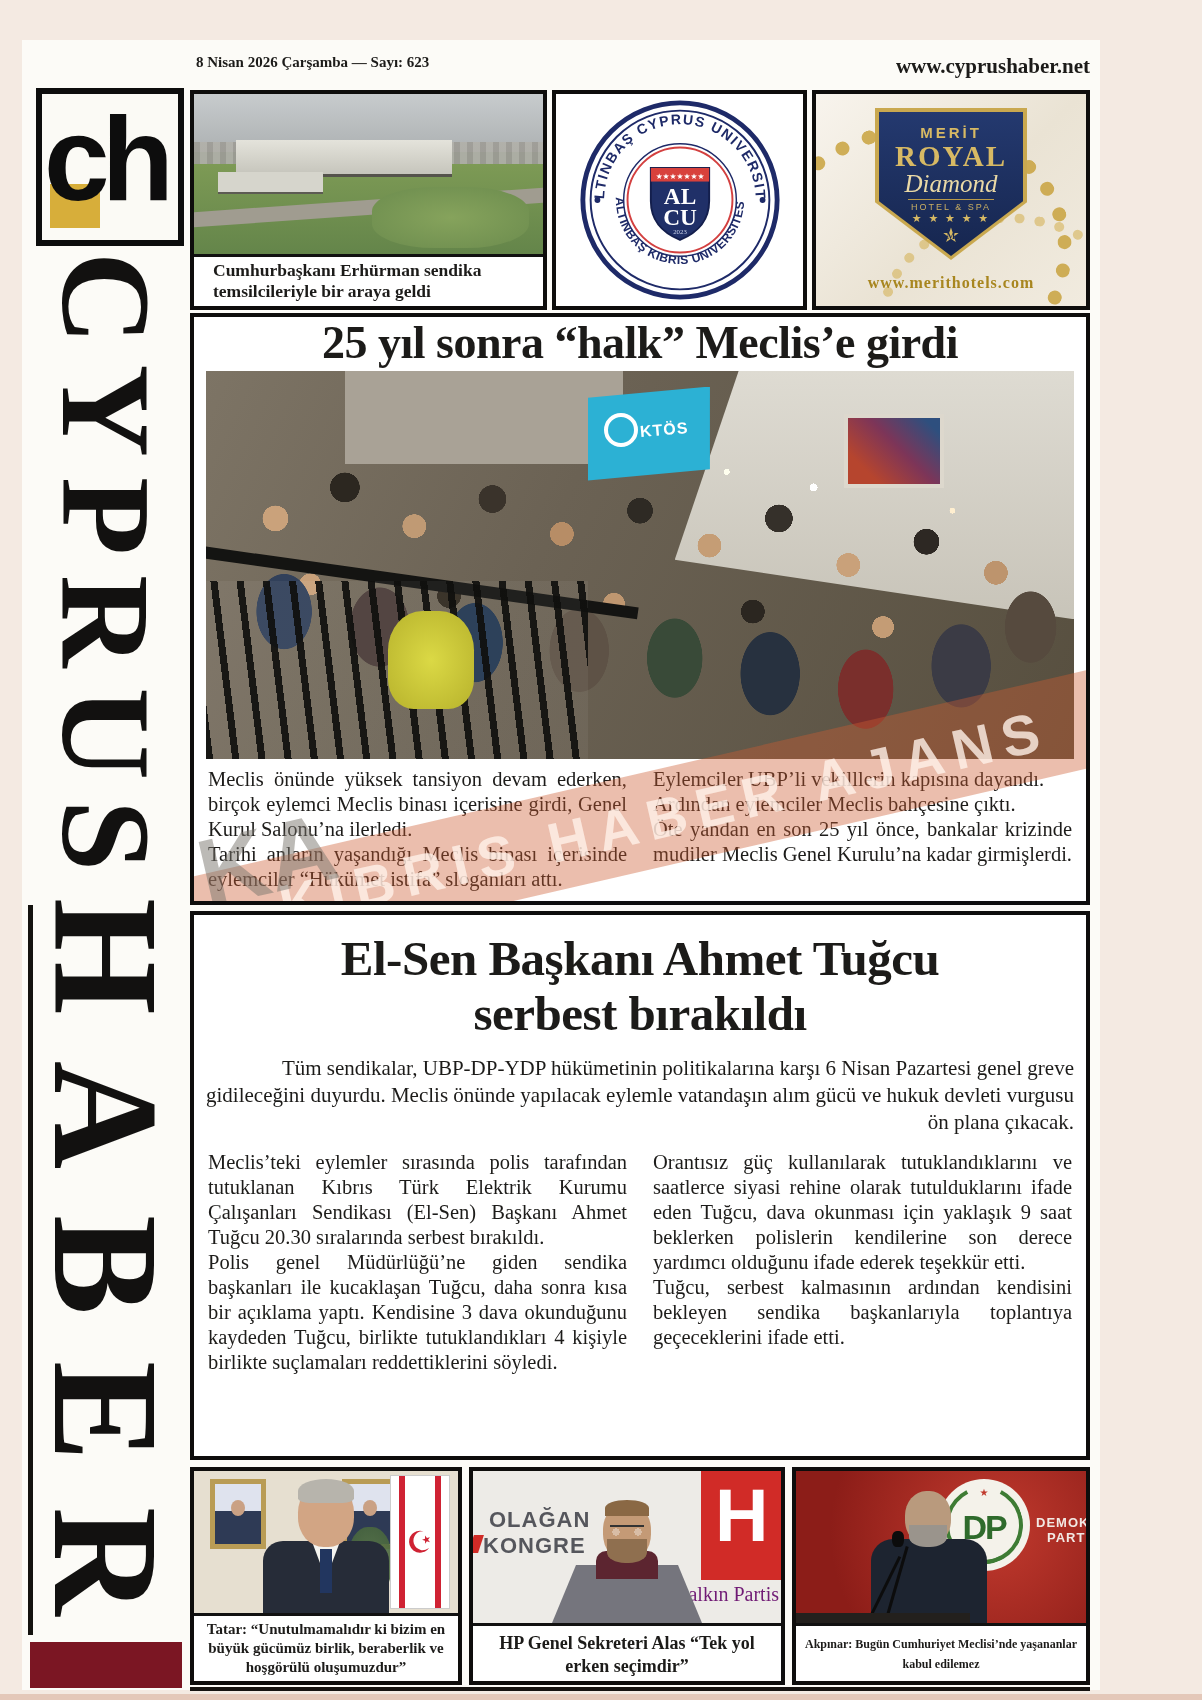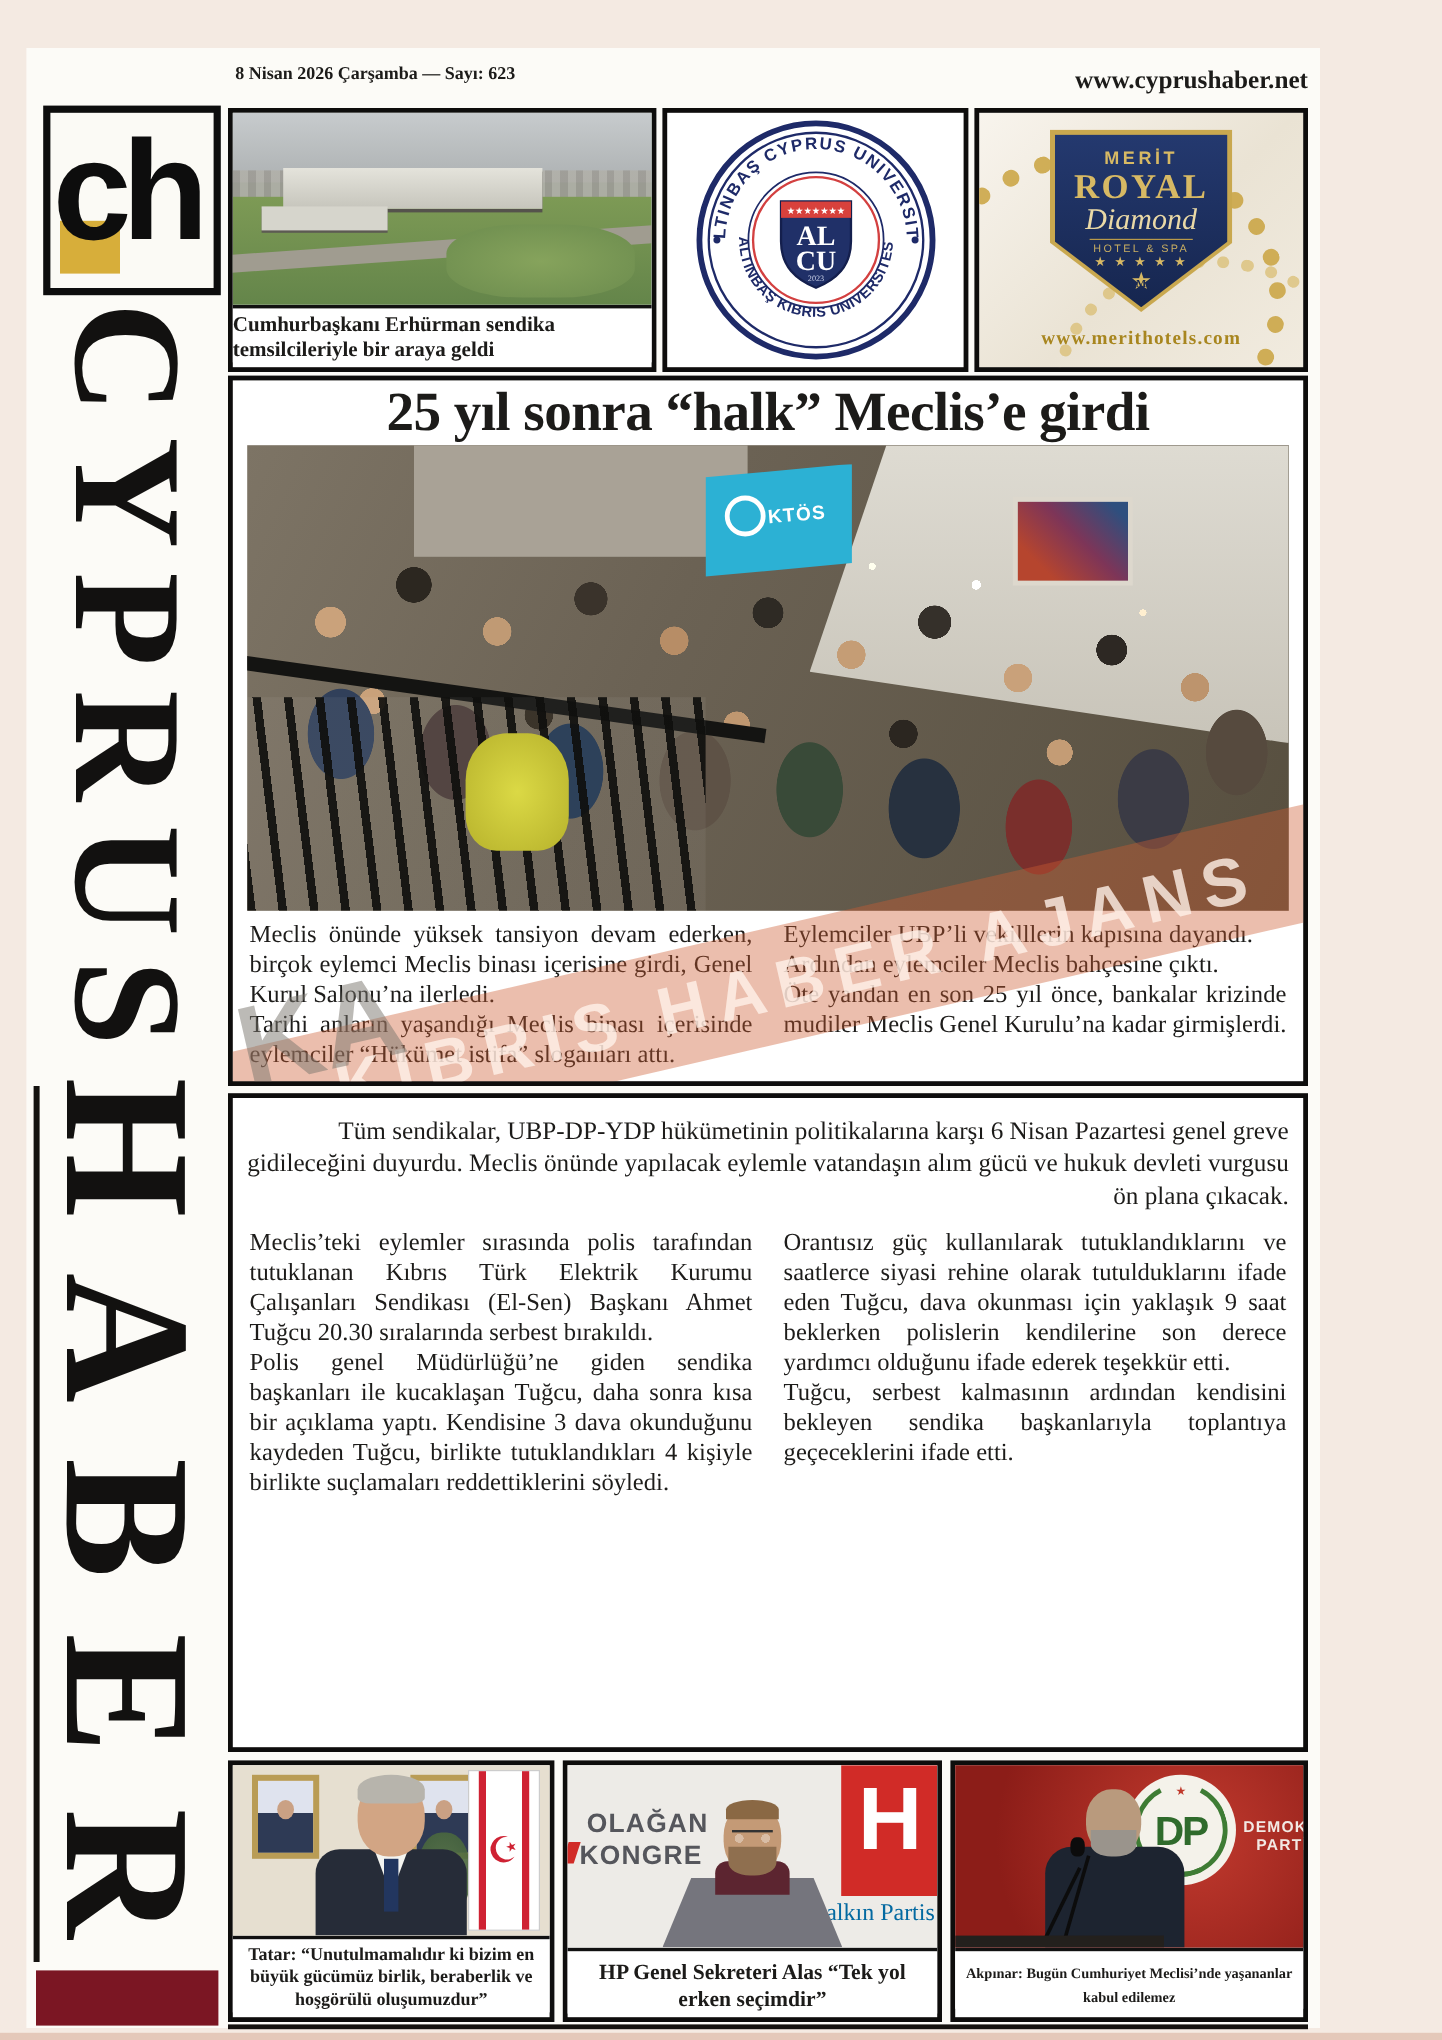--- a/index.html
+++ b/index.html
@@ -30,21 +30,21 @@
   
   .b1{left:190px;top:90px;width:357px;height:220px;}
   .b1-photo{position:relative;height:160px;overflow:hidden;background:#9aa79a;}
   .sky{position:absolute;left:0;right:0;top:0;height:58px;background:linear-gradient(#c7cbcd,#adb1b2);}
   .city{position:absolute;left:0;right:0;top:48px;height:24px;background:repeating-linear-gradient(90deg,#9a978f 0 6px,#b1afa6 6px 13px);opacity:.75;}
   .field{position:absolute;left:0;right:0;top:70px;bottom:0;background:linear-gradient(#7d9a55,#64854a);}
   .bldg{position:absolute;left:12%;top:46px;width:62%;height:34px;background:linear-gradient(#e4e3db,#c6c5bc);box-shadow:0 3px 0 #55534c;}
   .bldg2{position:absolute;left:7%;top:78px;width:30%;height:20px;background:#d6d5cc;box-shadow:0 2px 0 #5d5b53;}
   .road{position:absolute;left:-10%;top:106px;width:120%;height:15px;background:#a09c90;transform:rotate(-4deg);}
   .lawn{position:absolute;right:4%;bottom:4%;width:45%;height:38%;background:radial-gradient(#86a35c,#6c8c4e);border-radius:40%;}
-  .b1-cap{border-top:3px solid #111;padding:3px 0 0;font-size:17.5px;font-weight:bold;line-height:21px;background:#fff;}
+  .b1-cap{border-top:3px solid #111;padding:3px 19px 0;font-size:17.5px;font-weight:bold;line-height:21px;background:#fff;}
 
   .b2{left:552px;top:90px;width:255px;height:220px;display:flex;align-items:center;justify-content:center;}
 
   .b3{left:812px;top:90px;width:278px;height:220px;overflow:hidden;background:linear-gradient(135deg,#f8f4ed 0%,#eae3d4 55%,#f1ebdf 100%);}
   .chain{position:absolute;left:-70px;top:30px;width:300px;height:250px;border:14px dotted #c9a33f;border-radius:50%;transform:rotate(-18deg);opacity:.85;}
   .chain2{position:absolute;left:60px;top:120px;width:260px;height:220px;border:10px dotted #d6b45a;border-radius:50%;transform:rotate(12deg);opacity:.6;}
   .merit-outer{position:absolute;left:50%;top:14px;transform:translateX(-50%);width:152px;height:152px;background:#c9a84f;clip-path:polygon(0 0,100% 0,100% 62%,50% 100%,0 62%);}
   .merit-inner{position:absolute;left:4px;top:4px;width:144px;height:144px;background:linear-gradient(#24396f,#16264f);clip-path:polygon(0 0,100% 0,100% 62%,50% 100%,0 62%);text-align:center;}
   .mr-1{margin-top:12px;font-size:15px;font-weight:bold;letter-spacing:3px;color:#d7b964;font-family:"Liberation Sans",sans-serif;}
   .mr-2{font-size:29px;font-weight:bold;letter-spacing:2px;color:#d7b964;line-height:30px;}
@@ -139,21 +139,21 @@
   .trnc-sym{position:absolute;left:50%;top:50%;transform:translate(-50%,-50%) rotate(-18deg);font-size:30px;color:#cf2233;}
   .tatar-suit{position:absolute;left:50%;transform:translateX(-50%);bottom:0;width:126px;height:72px;background:#262c38;border-radius:20px 20px 0 0;}
   .tatar-shirt{position:absolute;left:50%;transform:translateX(-50%);bottom:34px;width:30px;height:40px;background:#f4f4f0;clip-path:polygon(0 0,100% 0,50% 100%);}
   .tatar-tie{position:absolute;left:50%;transform:translateX(-50%);bottom:20px;width:12px;height:44px;background:#22365f;}
   .tatar-head{position:absolute;left:50%;transform:translateX(-50%);bottom:66px;width:56px;height:64px;background:#d2a584;border-radius:46%;}
   .tatar-hair{position:absolute;left:0;top:-4px;width:100%;height:24px;background:#b7b4ac;border-radius:50% 50% 20% 20%;}
 
   
   .hp-red{position:absolute;right:0;top:0;width:26%;height:72%;background:#d12b27;overflow:hidden;}
   .hp-letter{font-family:"Liberation Sans",sans-serif;font-weight:bold;font-size:74px;color:#fff;margin:8px 0 0 14px;line-height:1;}
-  .hp-party{position:absolute;right:2px;top:74%;font-size:20px;color:#0369a1;}
+  .hp-party{position:absolute;right:2px;top:74%;font-size:20px;color:#701a75;}
   .kong1{position:absolute;left:16px;top:36px;font-family:"Liberation Sans",sans-serif;font-weight:bold;font-size:22px;letter-spacing:1px;color:#55565c;}
   .kong2{position:absolute;left:10px;top:62px;font-family:"Liberation Sans",sans-serif;font-weight:bold;font-size:22px;letter-spacing:1px;color:#55565c;}
   .kong-mark{position:absolute;left:-2px;top:64px;width:10px;height:18px;background:#d12b27;transform:skewX(-18deg);}
   .alas-blazer{position:absolute;left:50%;transform:translateX(-50%);bottom:0;width:150px;height:58px;background:#75757d;clip-path:polygon(16% 0,84% 0,100% 100%,0 100%);}
   .alas-neck{position:absolute;left:50%;transform:translateX(-50%);bottom:44px;width:62px;height:28px;background:#5c2530;border-radius:10px 10px 0 0;}
   .alas-head{position:absolute;left:50%;transform:translateX(-50%);bottom:62px;width:48px;height:58px;background:#c49a76;border-radius:46%;}
   .alas-beard{position:absolute;left:4px;bottom:-2px;width:40px;height:24px;background:#8f6f4f;border-radius:0 0 45% 45%;}
   .alas-hair{position:absolute;left:2px;top:-3px;width:44px;height:16px;background:#8a6844;border-radius:50% 50% 0 0;}
   .alas-glasses{position:absolute;left:7px;top:22px;width:34px;height:10px;border-top:2px solid #333;
     background:radial-gradient(circle 6px at 6px 5px,rgba(255,255,255,.35) 60%,transparent 62%),radial-gradient(circle 6px at 28px 5px,rgba(255,255,255,.35) 60%,transparent 62%);}
@@ -274,20 +274,22 @@
 Ardından eylemciler Meclis bahçesine çıktı.
 Öte yandan en son 25 yıl önce, bankalar krizinde mudiler Meclis Genel Kurulu’na kadar girmişlerdi.</div>
   </div>
   <div class="wm-ka">KA</div>
   <div class="wm-band">
     <span class="wm-text">KIBRIS HABER AJANS</span>
   </div>
 </div>
 
 <div class="box story2">
+  <div class="s2-hl">El-Sen Başkanı Ahmet Tuğcu
+serbest bırakıldı</div>
   <div class="s2-intro">Tüm sendikalar, UBP-DP-YDP hükümetinin politikalarına karşı 6 Nisan Pazartesi genel greve gidileceğini duyurdu. Meclis önünde yapılacak eylemle vatandaşın alım gücü ve hukuk devleti vurgusu ön plana çıkacak.</div>
   <div class="s2cols">
     <div class="col">Meclis’teki eylemler sırasında polis tarafından tutuklanan Kıbrıs Türk Elektrik Kurumu Çalışanları Sendikası (El-Sen) Başkanı Ahmet Tuğcu 20.30 sıralarında serbest bırakıldı.
 Polis genel Müdürlüğü’ne giden sendika başkanları ile kucaklaşan Tuğcu, daha sonra kısa bir açıklama yaptı. Kendisine 3 dava okunduğunu kaydeden Tuğcu, birlikte tutuklandıkları 4 kişiyle birlikte suçlamaları reddettiklerini söyledi.</div>
     <div class="col">Orantısız güç kullanılarak tutuklandıklarını ve saatlerce siyasi rehine olarak tutulduklarını ifade eden Tuğcu, dava okunması için yaklaşık 9 saat beklerken polislerin kendilerine son derece yardımcı  olduğunu ifade ederek teşekkür etti.
 Tuğcu, serbest kalmasının ardından kendisini bekleyen sendika başkanlarıyla toplantıya geçeceklerini ifade etti.</div>
   </div>
 </div>
 
 <div class="bbox bA">

